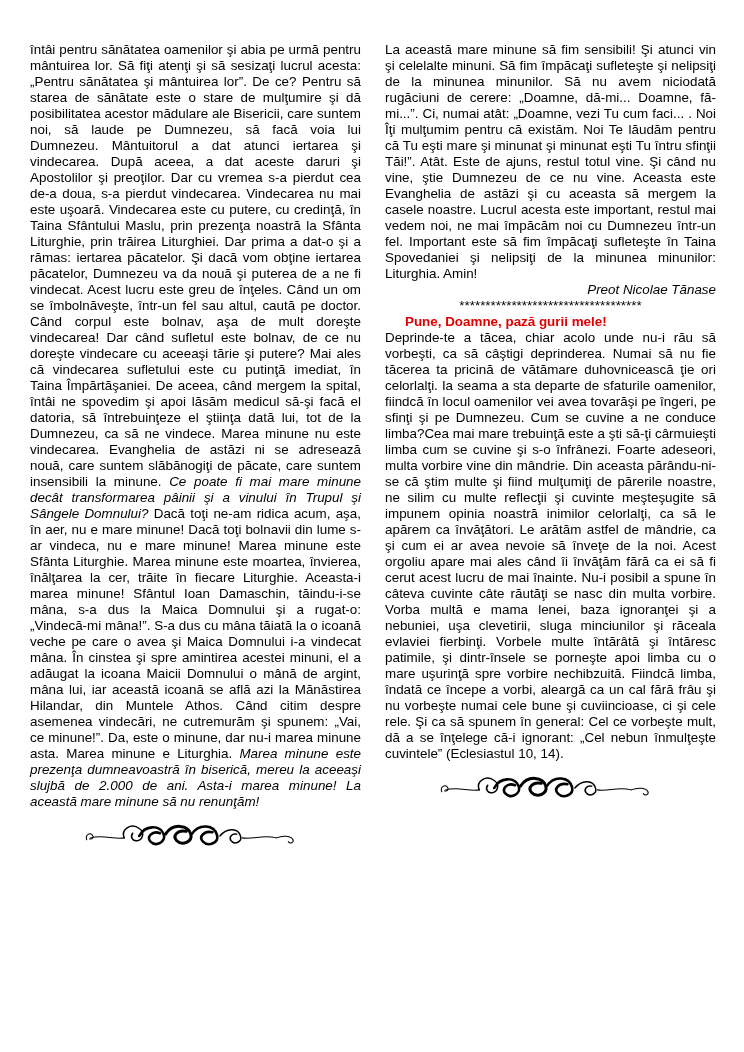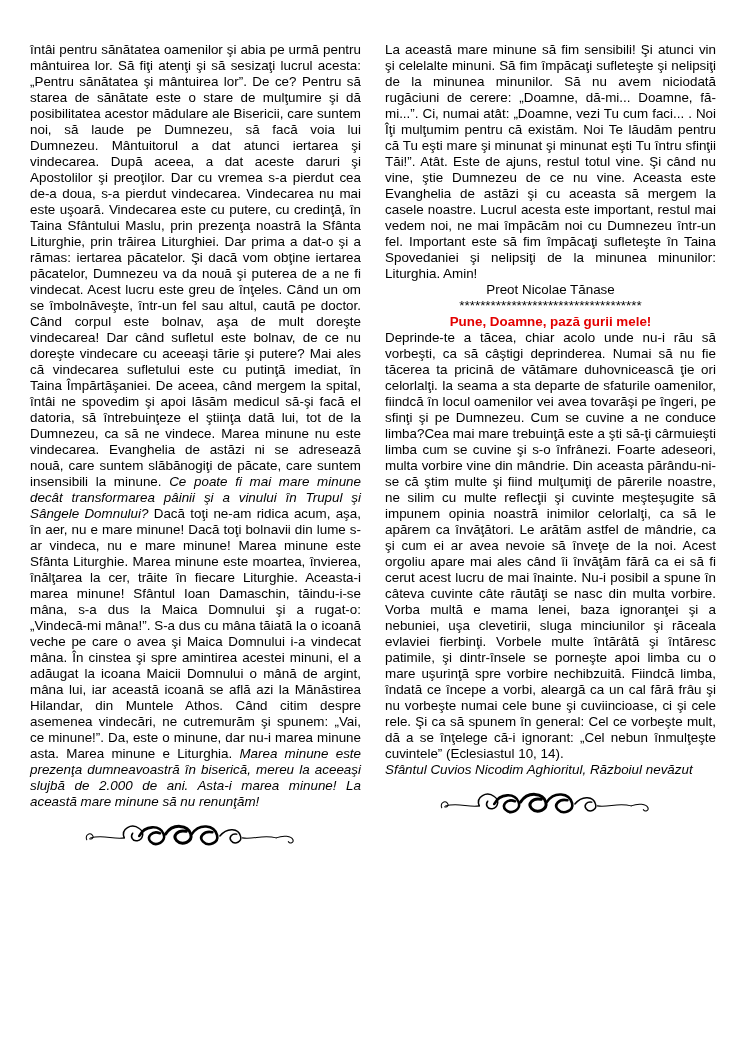--- a/index.html
+++ b/index.html
@@ -24,24 +24,24 @@
   }
   .col {
     width: 331px;
     flex: 0 0 331px;
   }
   p { margin: 0; }
   .justified { text-align: justify; text-justify: inter-word; }
   .seg.regular { font-style: normal; font-weight: normal; }
   .seg.bold { font-weight: normal; }
   .seg.italic { font-style: italic; }
-  .byline { text-align: center; }
+  .byline { font-style: italic; text-align: right; }
   .byline-justified { font-style: italic; text-align: justify; }
   .separator { text-align: center; font-weight: normal; }
-  .red-heading { font-weight: bold; text-align: center; }
+  .red-heading { font-weight: bold; text-align: left; margin-left: 20px; }
   .ornament { display: flex; justify-content: center; margin-top: 9px; }
   .ornament svg { display: block; }
 </style>
 </head>
 <body>
 
 <div class="page">
 
   <div class="col">
     <p class="justified"><span class="seg regular">întâi pentru sănătatea oamenilor şi abia pe urmă pentru mântuirea lor. Să fiţi atenţi şi să sesizaţi lucrul acesta: „Pentru sănătatea şi mântuirea lor”. De ce? Pentru să starea de sănătate este o stare de mulţumire şi dă posibilitatea acestor mădulare ale Bisericii, care suntem noi, să laude pe Dumnezeu, să facă voia lui Dumnezeu. Mântuitorul a dat atunci iertarea şi vindecarea. După aceea, a dat aceste daruri şi Apostolilor şi preoţilor. Dar cu vremea s-a pierdut cea de-a doua, s-a pierdut vindecarea. Vindecarea nu mai este uşoară. Vindecarea este cu putere, cu credinţă, în Taina Sfântului Maslu, prin prezenţa noastră la Sfânta Liturghie, prin trăirea Liturghiei. Dar prima a dat-o şi a rămas: iertarea păcatelor. Şi dacă vom obţine iertarea păcatelor, Dumnezeu va da nouă şi puterea de a ne fi vindecat. Acest lucru este greu de înţeles. Când un om se îmbolnăveşte, într-un fel sau altul, caută pe doctor. Când corpul este bolnav, aşa de mult doreşte vindecarea! Dar când sufletul este bolnav, de ce nu doreşte vindecare cu aceeaşi tărie şi putere? Mai ales că vindecarea sufletului este cu putinţă imediat, în Taina Împărtăşaniei. De aceea, când mergem la spital, întâi ne spovedim şi apoi lăsăm medicul să-şi facă el datoria, să întrebuinţeze el ştiinţa dată lui, tot de la Dumnezeu, ca să ne vindece. Marea minune nu este vindecarea. Evanghelia de astăzi ni se adresează nouă, care suntem slăbănogiţi de păcate, care suntem insensibili la minune. </span><span class="seg italic">Ce poate fi mai mare minune decât transformarea pâinii şi a vinului în Trupul şi Sângele Domnului? </span><span class="seg regular">Dacă toţi ne-am ridica acum, aşa, în aer, nu e mare minune! Dacă toţi bolnavii din lume s-ar vindeca, nu e mare minune! </span><span class="seg bold">Marea minune este Sfânta Liturghie</span><span class="seg regular">. Marea minune este moartea, învierea, înălţarea la cer, trăite în fiecare Liturghie. Aceasta-i marea minune! Sfântul Ioan Damaschin, tăindu-i-se mâna, s-a dus la Maica Domnului şi a rugat-o: „Vindecă-mi mâna!”. S-a dus cu mâna tăiată la o icoană veche pe care o avea şi Maica Domnului i-a vindecat mâna. În cinstea şi spre amintirea acestei minuni, el a adăugat la icoana Maicii Domnului o mână de argint, mâna lui, iar această icoană se află azi la Mănăstirea Hilandar, din Muntele Athos. Când citim despre asemenea vindecări, ne cutremurăm şi spunem: „Vai, ce minune!”. Da, este o minune, dar nu-i marea minune asta. Marea minune e Liturghia. </span><span class="seg italic">Marea minune este prezenţa dumneavoastră în biserică, mereu la aceeaşi slujbă de 2.000 de ani. Asta-i marea minune! La această mare minune să nu renunţăm!</span></p>
@@ -61,21 +61,20 @@
       </svg>
     </div>
   </div>
 
   <div class="col">
     <p class="justified"><span class="seg regular">La această mare minune să fim sensibili! Şi atunci vin şi celelalte minuni. Să fim împăcaţi sufleteşte şi nelipsiţi de la minunea minunilor. Să nu avem niciodată rugăciuni de cerere: „Doamne, dă-mi... Doamne, fă-mi...”. Ci, numai atât: „Doamne, vezi Tu cum faci... . Noi Îţi mulţumim pentru că existăm. Noi Te lăudăm pentru că Tu eşti mare şi minunat şi minunat eşti Tu întru sfinţii Tăi!”. Atât. Este de ajuns, restul totul vine. Şi când nu vine, ştie Dumnezeu de ce nu vine. Aceasta este Evanghelia de astăzi şi cu aceasta să mergem la casele noastre. Lucrul acesta este important, restul mai vedem noi, ne mai împăcăm noi cu Dumnezeu într-un fel. </span><span class="seg bold">Important este să fim împăcaţi sufleteşte în Taina Spovedaniei şi nelipsiţi de la minunea minunilor: Liturghia</span><span class="seg regular">. Amin!</span></p>
     <p class="byline">Preot Nicolae Tănase</p>
     <p class="separator">***********************************</p>
     <p class="red-heading" style="color: rgb(227, 0, 0);">Pune, Doamne, pază gurii mele!</p>
     <p class="justified">Deprinde-te a tăcea, chiar acolo unde nu-i rău să vorbeşti, ca să câştigi deprinderea. Numai să nu fie tăcerea ta pricină de vătămare duhovnicească ţie ori celorlalţi. Ia seama a sta departe de sfaturile oamenilor, fiindcă în locul oamenilor vei avea tovarăşi pe îngeri, pe sfinţi şi pe Dumnezeu. Cum se cuvine a ne conduce limba?Cea mai mare trebuinţă este a şti să-ţi cârmuieşti limba cum se cuvine şi s-o înfrânezi. Foarte adeseori, multa vorbire vine din mândrie. Din aceasta părându-ni-se că ştim multe şi fiind mulţumiţi de părerile noastre, ne silim cu multe reflecţii şi cuvinte meşteşugite să impunem opinia noastră inimilor celorlalţi, ca să le apărem ca învăţători. Le arătăm astfel de mândrie, ca şi cum ei ar avea nevoie să înveţe de la noi. Acest orgoliu apare mai ales când îi învăţăm fără ca ei să fi cerut acest lucru de mai înainte. Nu-i posibil a spune în câteva cuvinte câte răutăţi se nasc din multa vorbire. Vorba multă e mama lenei, baza ignoranţei şi a nebuniei, uşa clevetirii, sluga minciunilor şi răceala evlaviei fierbinţi. Vorbele multe întărâtă şi întăresc patimile, şi dintr-însele se porneşte apoi limba cu o mare uşurinţă spre vorbire nechibzuită. Fiindcă limba, îndată ce începe a vorbi, aleargă ca un cal fără frâu şi nu vorbeşte numai cele bune şi cuviincioase, ci şi cele rele. Şi ca să spunem în general: Cel ce vorbeşte mult, dă a se înţelege că-i ignorant: „Cel nebun înmulţeşte cuvintele” (Eclesiastul 10, 14).</p>
-    <p class="byline-justified">Sfântul Cuvios Nicodim Aghioritul, Războiul nevăzut</p>
     <div class="ornament">
       <svg width="225" height="34" viewBox="0 0 240 36" aria-hidden="true">
         <g fill="none" stroke="#000000" stroke-linecap="round">
           <path d="M4 22 c-2 -5 3 -8 6 -5 c2 2 0 5 -3 4" stroke-width="1.1"></path>
           <path d="M8 20 c14 -4 24 2 36 0" stroke-width="1.1"></path>
           <path d="M44 20 c-4 -10 8 -16 16 -10 c6 4 4 12 -2 13 c-5 1 -8 -4 -5 -8" stroke-width="1.6"></path>
           <path d="M60 18 c6 -12 22 -12 26 -2 c3 8 -8 14 -14 8 c-5 -5 2 -12 10 -9" stroke-width="2.8"></path>
           <path d="M88 16 c8 -12 24 -10 27 0 c2 8 -9 13 -15 7 c-5 -5 1 -12 10 -10" stroke-width="3.2"></path>
           <path d="M116 16 c8 -12 24 -10 27 1 c2 8 -9 13 -15 7 c-5 -5 1 -12 10 -10" stroke-width="2.8"></path>
           <path d="M146 18 c8 -10 20 -8 22 0 c2 6 -6 10 -10 5 c-3 -4 1 -8 6 -7" stroke-width="1.6"></path>

